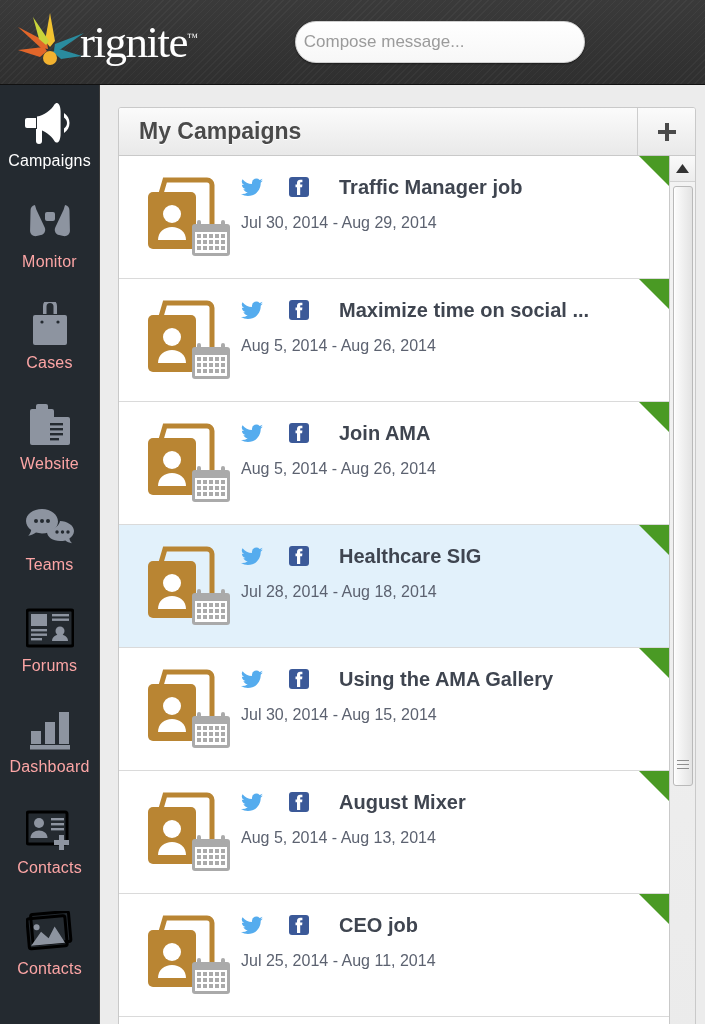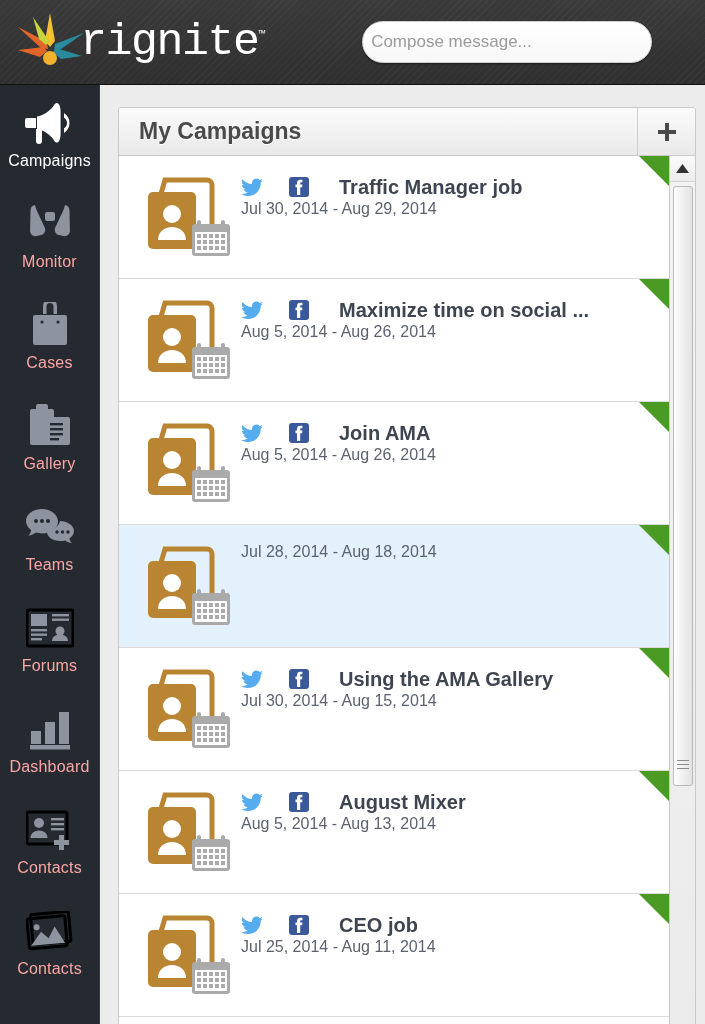--- a/index.html
+++ b/index.html
@@ -16,21 +16,21 @@
       repeating-linear-gradient(135deg, rgba(255,255,255,.035) 0px, rgba(255,255,255,.035) 1px, rgba(0,0,0,0) 1px, rgba(0,0,0,0) 5px),
       linear-gradient(#3a3a3a,#2f2f2f);
     border-bottom:1px solid #111;
     display:flex; align-items:center;
   }
   #logo-wrap{ display:flex; align-items:center; margin-left:14px; }
   #logo-mark{ width:72px; height:62px; flex:0 0 auto; }
   #logo-text{
     color:#ffffff; font-size:45px; font-weight:400; letter-spacing:-1.5px;
     margin-left:-6px; position:relative; line-height:1;
-    font-family:Liberation Mono, monospace;
+    font-family:Liberation Serif, serif;
   }
   #logo-tm{ font-size:11px; vertical-align:super; letter-spacing:0; }
 
   #compose-box{
     margin-left:97px; width:290px; height:42px;
     background:linear-gradient(#ffffff,#f7f7f7);
     border:1px solid #cfcfcf; border-radius:21px;
     box-shadow:0 1px 2px rgba(0,0,0,.45), inset 0 1px 0 #fff;
     display:flex; align-items:center;
   }
@@ -96,21 +96,21 @@
     background:#ffffff; overflow:hidden; cursor:pointer;
   }
   .row.selected{ background:#e2f1fb; }
   .row-icon{ position:absolute; left:26px; top:16px; width:90px; height:88px; }
   .row-body{ position:absolute; left:122px; top:18px; right:80px; }
   .row-titleline{ display:flex; align-items:center; gap:26px; height:26px; }
   .row-title{
     font-size:20px; font-weight:bold; color:#3f4550; margin-left:4px;
     white-space:nowrap; overflow:hidden;
   }
-  .row-dates{ font-size:16px; color:#5c6270; margin-top:0; }
+  .row-dates{ font-size:16px; color:#5c6270; margin-top:14px; }
   .corner{
     position:absolute; right:0; top:0; width:0; height:0;
     border-top:56px solid #4a9a24; border-left:56px solid transparent;
   }
   .corner-chev{
     position:absolute; right:9px; top:3px; font-size:19px;
     color:#c9e49a; font-weight:bold; line-height:1;
   }
 
   
@@ -199,21 +199,21 @@
         <svg width="44" height="46" viewBox="0 0 44 46">
           <rect x="2" y="6" width="24" height="36" rx="2"></rect>
           <rect x="8" y="1" width="12" height="7" rx="2"></rect>
           <rect x="18" y="14" width="24" height="28" rx="2"></rect>
           <rect x="22" y="20" width="13" height="2.4" fill="#242a30"></rect>
           <rect x="22" y="25" width="13" height="2.4" fill="#242a30"></rect>
           <rect x="22" y="30" width="13" height="2.4" fill="#242a30"></rect>
           <rect x="22" y="35" width="9" height="2.4" fill="#242a30"></rect>
         </svg>
       </span>
-      <span class="lbl">Gallery</span>
+      <span class="lbl">Website</span>
     </div>
     <div class="nav-item">
       <span class="ico">
         <svg width="50" height="40" viewBox="0 0 50 40">
           <path d="M17 2C8 2 1 7.4 1 14c0 3.6 2 6.8 5.2 9-.4 2.4-1.6 4.4-3 5.8 3-.4 5.8-1.6 7.8-3.2 1.9.5 3.9.8 6 .8 9 0 16-5.4 16-12S26 2 17 2z"></path>
           <circle cx="11" cy="14" r="2" fill="#242a30"></circle>
           <circle cx="17" cy="14" r="2" fill="#242a30"></circle>
           <circle cx="23" cy="14" r="2" fill="#242a30"></circle>
           <path d="M35 14c7 0 14 4.4 14 10 0 3-2 5.6-4.6 7.4.4 2 1.4 3.6 2.6 4.8-2.6-.4-5-1.4-6.6-2.7-1.6.4-3.4.6-5.4.6-7 0-13-4-13-9 0-.4 0-.8.1-1.2C30 22 34 18.6 35 14z"></path>
           <circle cx="32" cy="25" r="1.7" fill="#242a30"></circle>
@@ -446,20 +446,30 @@
                 <rect x="70" y="68" width="4" height="4"></rect>
                 <rect x="76" y="68" width="4" height="4"></rect>
                 <rect x="52" y="74" width="4" height="4"></rect>
                 <rect x="58" y="74" width="4" height="4"></rect>
                 <rect x="64" y="74" width="4" height="4"></rect>
                 <rect x="70" y="74" width="4" height="4"></rect>
                 <rect x="76" y="74" width="4" height="4"></rect>
               </g>
             </svg></div>
           <div class="row-body">
+            <div class="row-titleline">
+              <svg width="22" height="19" viewBox="0 0 24 20">
+                <path fill="#55acee" d="M24 2.4c-.9.4-1.8.7-2.8.8 1-.6 1.8-1.6 2.2-2.7-1 .6-2 1-3.1 1.2A4.9 4.9 0 0 0 11.9 5c0 .4 0 .8.1 1.1A13.9 13.9 0 0 1 1.7.9a4.9 4.9 0 0 0 1.5 6.5A4.8 4.8 0 0 1 1 6.8v.1c0 2.3 1.7 4.3 3.9 4.7-.4.1-.9.2-1.3.2-.3 0-.6 0-.9-.1a4.9 4.9 0 0 0 4.6 3.4 9.9 9.9 0 0 1-6.1 2.1H0a13.9 13.9 0 0 0 7.5 2.2c9.1 0 14-7.5 14-14v-.7c1-.7 1.8-1.6 2.5-2.5z"></path>
+              </svg>
+              <svg width="20" height="20" viewBox="0 0 20 20">
+                <rect width="20" height="20" rx="3" fill="#3b5998"></rect>
+                <path fill="#fff" d="M13.4 10.2h-2.2V18H8V10.2H6.5V7.6H8V6c0-2 .9-3.3 3.3-3.3h2.1v2.6h-1.3c-.8 0-.9.3-.9 1v1.3h2.2l-.3 2.6z"></path>
+              </svg>
+              <span class="row-title">Healthcare SIG</span>
+            </div>
             <div class="row-dates">Jul 28, 2014 - Aug 18, 2014</div>
           </div>
           <div class="corner"></div>
           <span class="corner-chev">»</span>
         </div>
         <div class="row">
           <div class="row-icon"><svg width="90" height="88" viewBox="0 0 90 88">
               <path d="M20 8 h42 a5 5 0 0 1 5 5 v52 a5 5 0 0 1 -5 5 h-42 a5 5 0 0 1 -5 -5 v-40 z" fill="none" stroke="#b98533" stroke-width="5"></path>
               <path d="M8 20 h38 a5 5 0 0 1 5 5 v52 h-43 a5 5 0 0 1 -5 -5 v-47 a5 5 0 0 1 5 -5 z" fill="#b98533"></path>
               <circle cx="27" cy="42" r="9" fill="#fff"></circle>

